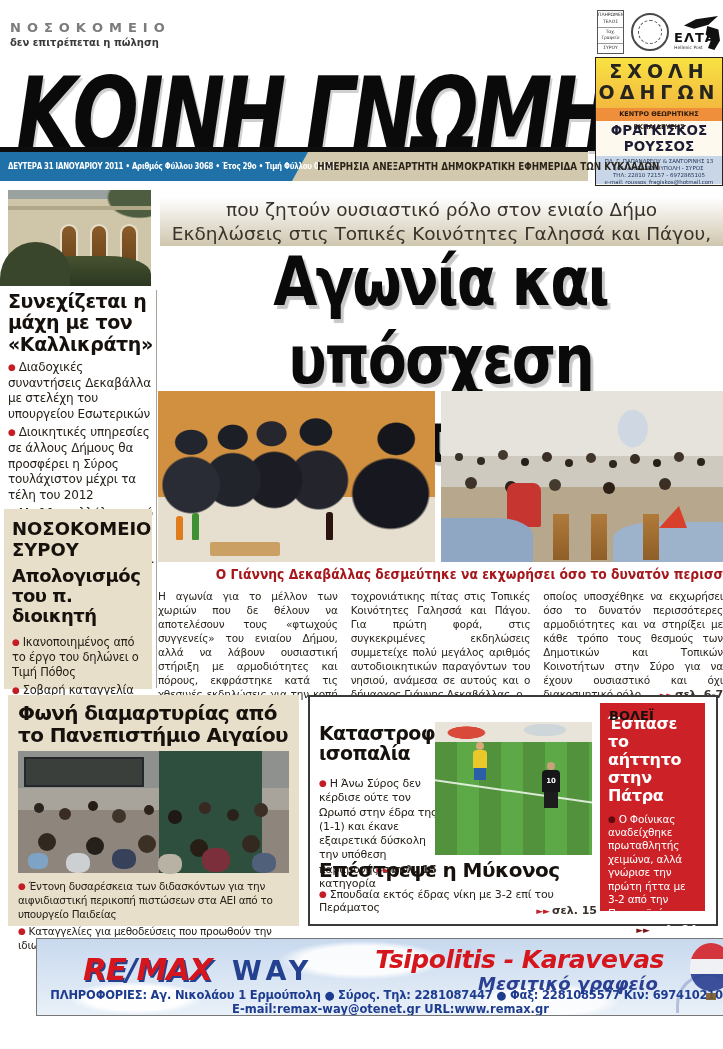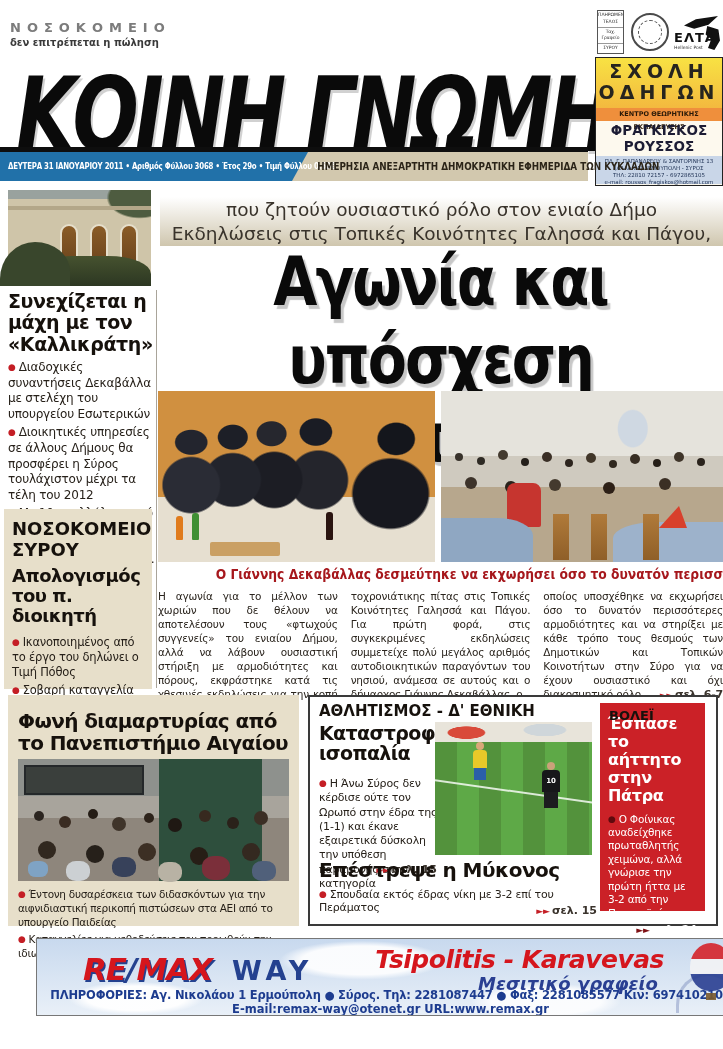--- a/index.html
+++ b/index.html
@@ -111,21 +111,21 @@
   .photo-event2 .c1 { left:112px; } .photo-event2 .c2 { left:150px; } .photo-event2 .c3 { right:64px; }
 
   .lead-caption { position:absolute; left:158px; top:564px; width:565px; text-align:center; }
   .lead-caption span { display:inline-block; white-space:nowrap; font-size:14.5px; font-weight:bold; color:#a6171c; transform:scaleX(.85); transform-origin:center; }
 
   .lead-body { position:absolute; left:158px; top:590px; width:565px; display:flex; gap:13px; }
   .lead-body .col { flex:1; font-size:10.5px; line-height:1.33; color:#2a241d; text-align:justify; letter-spacing:-0.2px; }
 
   
   .unibox { position:absolute; left:8px; top:695px; width:291px; height:231px; background:#e7dfca; padding:8px 10px; }
-  .unibox .hl { font-size:20px; font-weight:bold; color:#16110c; line-height:1.08; letter-spacing:-0.6px;margin-top:8px; }
+  .unibox .hl { font-size:20px; font-weight:bold; color:#16110c; line-height:1.08; letter-spacing:-0.6px; }
   .photo-class { position:relative; width:271px; height:122px; margin-top:5px;
     background:
       linear-gradient(90deg, transparent 0 52%, #2e4f3d 52% 90%, transparent 90%),
       linear-gradient(180deg,#8e918d 0 30%, #a8a49c 30% 48%, #8e867c 48% 100%); }
   .photo-class .board { position:absolute; left:6px; top:6px; width:120px; height:30px; background:#3a3f3c; border:2px solid #24282a; }
   .photo-class .heads { position:absolute; left:16px; top:52px; width:10px; height:10px; border-radius:50%; background:#2b2520;
     box-shadow: 26px 6px 0 1px #3a2c22, 54px -2px 0 0 #241c15, 80px 8px 0 2px #3f342a, 110px 2px 0 0 #2d231b,
       136px 9px 0 2px #1f1813, 166px 0 0 1px #37291f, 194px 7px 0 1px #2a211a, 222px 2px 0 2px #3b2e24,
       8px 34px 0 4px #31281f, 56px 38px 0 4px #26201a, 108px 36px 0 4px #3c2f24, 160px 40px 0 4px #271e16, 212px 36px 0 4px #342920; }
   .photo-class .shirts { position:absolute; left:10px; bottom:4px; width:20px; height:16px; border-radius:40%; background:#7fa3c4;
@@ -304,21 +304,20 @@
       <div class="heads"></div>
       <div class="shirts"></div>
     </div>
     <div class="bl">
       <p class="bullet"><span class="dot">●</span><span>Έντονη δυσαρέσκεια των διδασκόντων για την αιφνιδιαστική περικοπή πιστώσεων στα ΑΕΙ από το υπουργείο Παιδείας</span></p>
       <p class="bullet"><span class="dot">●</span><span>Καταγγελίες για μεθοδεύσεις που προωθούν την ιδιωτικοποίηση της τριτοβάθμιας εκπαίδευσης</span><span class="pref"><span class="ar">►►</span><span>σελ. 13</span></span></p>
     </div>
   </div>
 
   <div class="sportsbox">
-    <div class="sec">ΑΘΛΗΤΙΣΜΟΣ - Δ' ΕΘΝΙΚΗ</div>
     <div class="hl1">Καταστροφική ισοπαλία</div>
     <div class="bl1"><span class="dot">●</span><span>Η Άνω Σύρος δεν κέρδισε ούτε τον Ωρωπό στην έδρα της (1-1) και έκανε εξαιρετικά δύσκολη την υπόθεση παραμονής στην κατηγορία</span></div>
     <div class="ref1 prefline"><span class="ar">►►</span><span>σελ. 15</span></div>
     <div class="photo-foot">
       <div class="wline"></div>
       <div class="p1"></div>
       <div class="p2">10</div>
     </div>
     <div class="hl2">Επέστρεψε η Μύκονος</div>
     <div class="bl2"><span class="dot">●</span><span>Σπουδαία εκτός έδρας νίκη με 3-2 επί του Περάματος</span></div>

